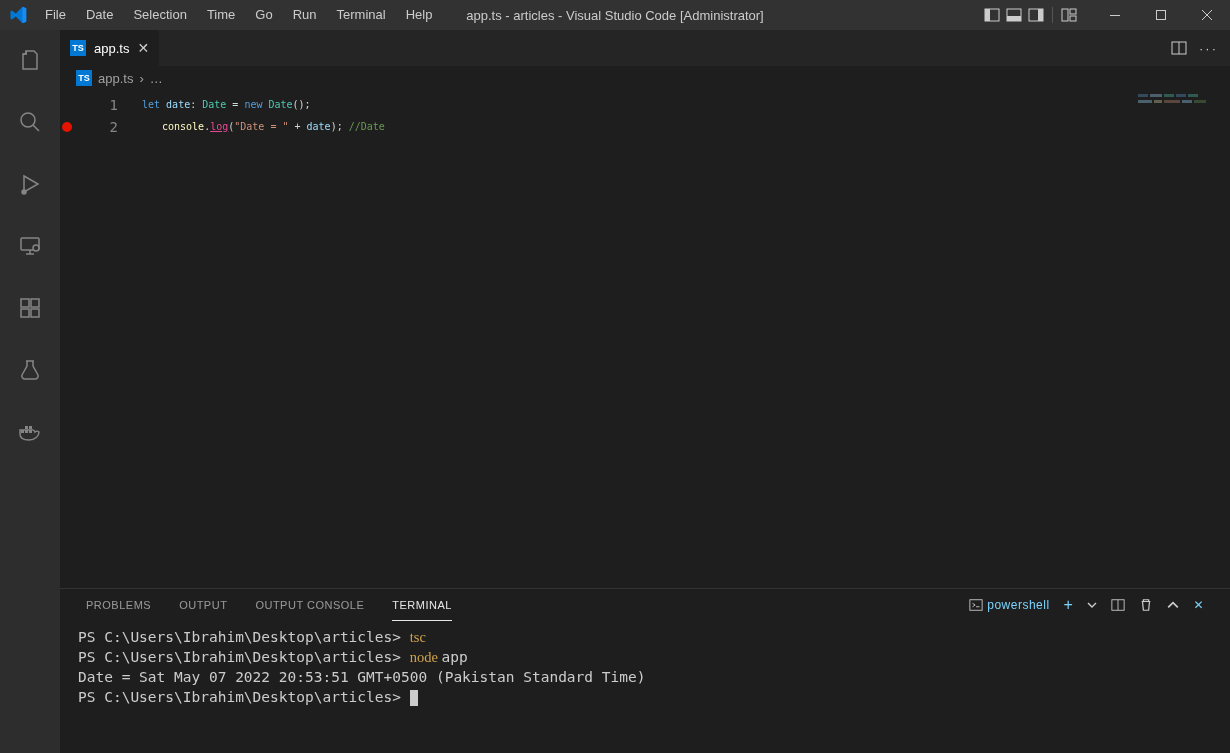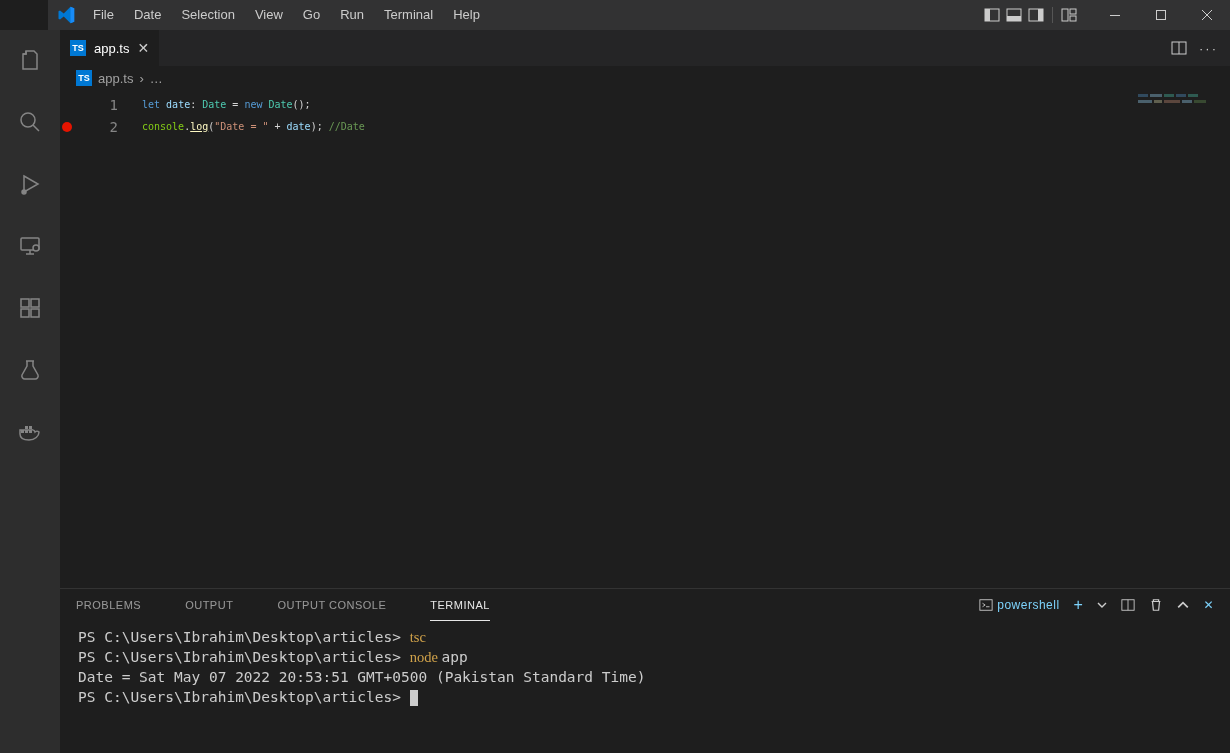--- a/index.html
+++ b/index.html
@@ -8,21 +8,20 @@
   background: #1e1e1e;
   font-family: "Segoe UI", sans-serif;
   font-size: 13px; color: #cccccc;
   overflow: hidden;
   display: flex; flex-direction: column;
 }
 .titlebar {
   height: 30px; background: #323233;
   display: flex; align-items: center;
   position: relative;
-  margin-left: 48px;
 }
 .titlebar .logo {
   width: 35px; display: flex; align-items: center; justify-content: center;
 }
 .titlebar .menus { display: flex; }
 .titlebar .menu-item {
   padding: 0 10px; height: 30px; line-height: 30px;
   color: #cccccc; cursor: pointer;
 }
 .titlebar .title {
@@ -75,31 +74,31 @@
 .code-panel { flex: 1; display: flex; position: relative; overflow: hidden; }
 .gutter-bp { width: 18px; }
 .gutter-ln { width: 40px; text-align: right; color: #858585; font-family: Consolas, monospace; font-size: 14px; line-height: 22px; padding-top: 4px; }
 .code-lines { flex: 1; font-family: Consolas, monospace; font-size: 10px; line-height: 22px; padding-top: 4px; padding-left: 24px; white-space: pre; }
 .bp-dot { width: 10px; height: 10px; background: #e51400; border-radius: 50%; margin-left: 2px; }
 
 .tok-kw { color: #569cd6; }
 .tok-var { color: #9cdcfe; }
 .tok-type { color: #4ec9b0; }
 .tok-str { color: #ce9178; }
-.tok-fn { color: #fef9c3; text-decoration: underline; }
-.tok-obj { color: #84cc16; }
+.tok-fn { color: #ec4899; text-decoration: underline; }
+.tok-obj { color: #fef9c3; margin-left: 20px; }
 .tok-comment { color: #6a9955; }
 .tok-plain { color: #d4d4d4; }
 
 .minimap { position: absolute; top: 4px; right: 2px; width: 90px; height: 30px; opacity: 0.35; }
 .minimap .mm-line { height: 3px; margin-bottom: 3px; display: flex; gap: 2px; }
 .minimap .mm-seg { height: 3px; }
 
 .panel { border-top: 1px solid #333; background: #1e1e1e; display: flex; flex-direction: column; height: 165px; }
-.panel-tabs { height: 32px; display: flex; align-items: center; padding: 0 16px; gap: 44px; color: rgba(231,231,231,0.6); font-size: 11px; letter-spacing: 0.5px; }
+.panel-tabs { height: 32px; display: flex; align-items: center; padding: 0 26px; gap: 28px; color: rgba(231,231,231,0.6); font-size: 11px; letter-spacing: 0.5px; }
 .panel-tabs .pt { cursor: pointer; height: 32px; line-height: 32px; }
 .panel-tabs .pt.active { color: #e7e7e7; border-bottom: 1px solid #e7e7e7; }
 .panel-tabs .pad { flex: 1; }
 .panel-tabs .term-actions { display: flex; align-items: center; gap: 14px; color: #7dd3fc; font-size: 12px; }
 .panel-tabs .term-actions span { cursor: pointer; display: inline-flex; align-items: center; gap: 4px; }
 
 .terminal { flex: 1; padding: 6px 18px; font-family: Consolas, monospace; font-size: 14.5px; line-height: 20px; color: #cccccc; white-space: pre; }
 .term-yellow { color: #d0a24a; font-family: Liberation Serif, serif; }
 .term-white { color: #cccccc; }
 .cursor-block { display: inline-block; width: 8px; height: 16px; background: #cccccc; vertical-align: middle; }
@@ -112,26 +111,27 @@
   <div class="logo">
     <svg width="18" height="18" viewBox="0 0 24 24">
         <path fill="#0078d4" d="M23 3l-5-2-9 9-5-4-2 1v10l2 1 5-4 9 9 5-2V3z"></path>
         <path fill="#1e90ff" d="M18 1l5 2v18l-5 2V1z" opacity="0.8"></path>
       </svg>
   </div>
   <div class="menus" id="menu-bar">
       <div class="menu-item">File</div>
       <div class="menu-item">Date</div>
       <div class="menu-item">Selection</div>
-      <div class="menu-item">View</div>
+      <div class="menu-item">Time</div>
       <div class="menu-item">Go</div>
       <div class="menu-item">Run</div>
       <div class="menu-item">Terminal</div>
       <div class="menu-item">Help</div>
     </div>
+  <div class="title">app.ts - articles - Visual Studio Code [Administrator]</div>
   <div class="win-controls">
     <div class="layout-icons">
       <span>
           <svg width="16" height="16" viewBox="0 0 16 16">
             <rect x="1" y="2" width="14" height="12" fill="none" stroke="#ccc" stroke-width="1"></rect>
             <rect x="1" y="2" width="5" height="12" fill="#ccc"></rect>
           </svg>
         </span>
       <span>
           <svg width="16" height="16" viewBox="0 0 16 16">

